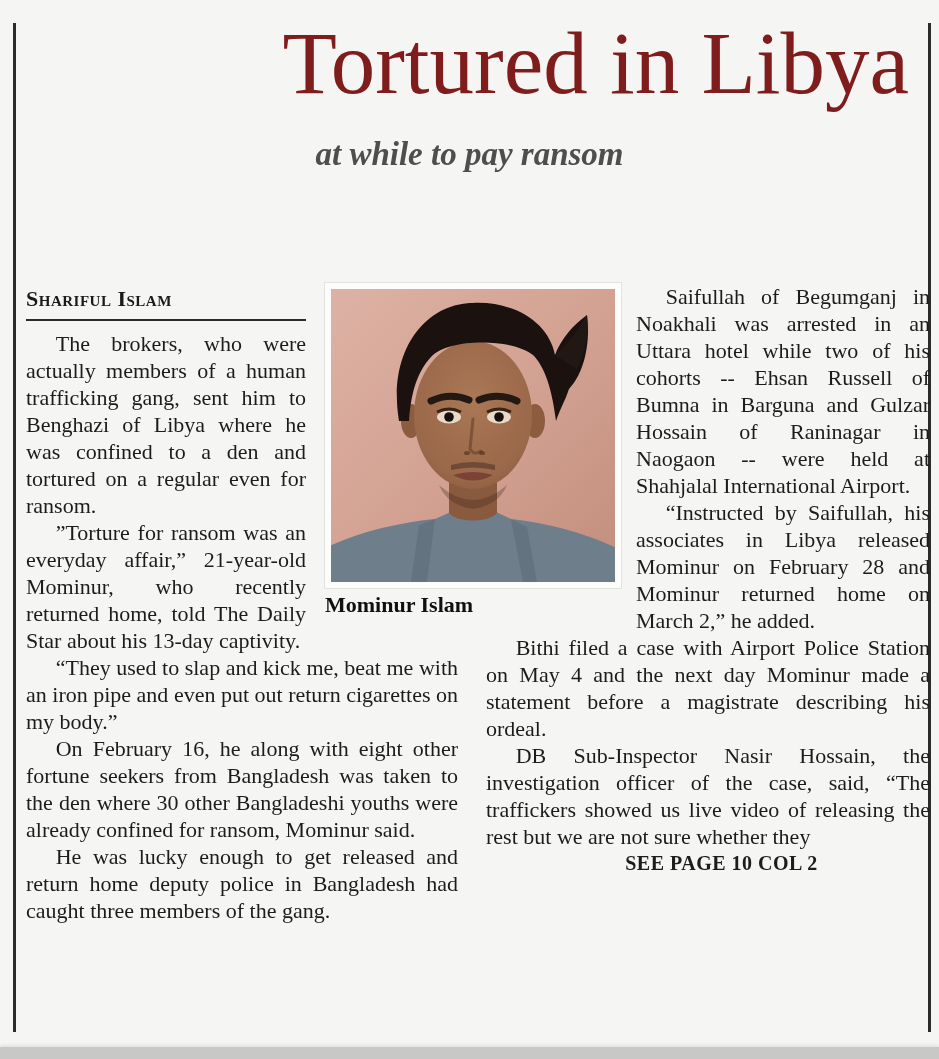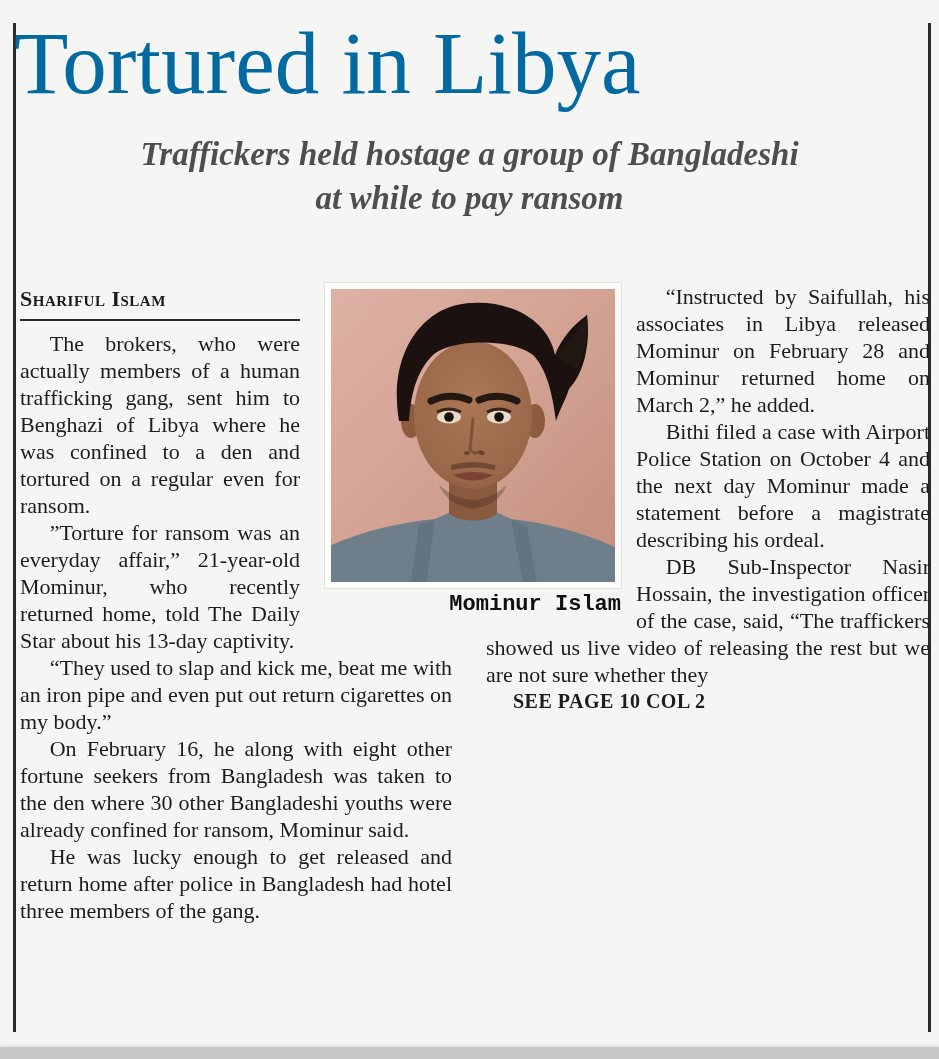--- a/index.html
+++ b/index.html
@@ -10,84 +10,84 @@
   html,body{background:#e9e9e7;}
   .page{
     position:relative;width:939px;height:1059px;margin:0 auto;
     background:var(--page_bg);overflow:hidden;
     font-family:"Liberation Serif", serif;color:var(--ink);
   }
   .vrule{position:absolute;top:23px;width:3px;height:1009px;background:var(--rule);}
   .vrule.left{left:13px;}
   .vrule.right{left:928px;}
   .headline{
-    position:absolute;top:18px;left:14px;width:879px;
-    text-align:left;font-size:89px;line-height:1.02;letter-spacing:0px;
-    color:#0369a1;font-weight:400;
+    position:absolute;top:18px;left:30px;width:879px;
+    text-align:right;font-size:89px;line-height:1.02;letter-spacing:0px;
+    color:#7f1d1d;font-weight:400;
   }
   .subtitle{
     position:absolute;top:133px;left:70px;width:799px;
     text-align:center;font-style:italic;font-weight:700;
     font-size:33px;line-height:1.33;color:var(--subtitle);
   }
   .col{position:absolute;top:283px;font-size:22px;line-height:27px;text-align:justify;}
-  .col-left{left:20px;width:432px;}
+  .col-left{left:26px;width:432px;}
   .col-right{left:486px;width:444px;}
   .spacer-r{float:right;width:152px;height:345px;}
   .spacer-l{float:left;width:150px;height:345px;}
   .byline{
     display:block;width:280px;font-variant:small-caps;font-weight:700;
     font-size:22px;letter-spacing:.5px;color:#1a1a1a;
     padding:2px 0 7px 0;border-bottom:2px solid var(--rule);margin-bottom:9px;
   }
   .col p{text-indent:1.35em;margin:0;}
   .col p.noindent{text-indent:0;}
   .continuation{
-    text-align:left;font-weight:700;font-size:20px;letter-spacing:.5px;
+    text-align:center;font-weight:700;font-size:20px;letter-spacing:.5px;
     margin-top:3px;text-indent:0;
   }
   .photo-block{position:absolute;left:325px;top:283px;width:296px;}
   .photo-frame{background:#fcfcfb;padding:6px;box-shadow:0 0 0 1px #e2e2df;}
   .photo-frame svg{display:block;}
   .caption{
-    text-align:right;font-family:Liberation Mono, monospace;
+    text-align:left;font-family:Liberation Serif, serif;
     font-weight:700;font-size:22px;color:#101010;margin-top:4px;
   }
   .bottom-band{position:absolute;left:0;top:1047px;width:939px;height:12px;
     background:var(--band);box-shadow:0 -2px 3px rgba(0,0,0,.08);}
 </style>
 </head>
 <body>
 
 <div class="page">
 
   <div class="vrule left"></div>
   <div class="vrule right"></div>
 
   <h1 class="headline">Tortured in Libya</h1>
 
   <div class="subtitle">
-    <div>Traffickers held hostage a group of Bangladeshi</div>
     <div>at while to pay ransom</div>
   </div>
 
   <div class="col col-left">
     <div class="spacer-r"></div>
     <span class="byline">Shariful Islam</span>
     <p>The brokers, who were actually members of a human trafficking gang, sent him to Benghazi of Libya where he was confined to a den and tortured on a regular even for ransom.</p>
     <p>”Torture for ransom was an everyday affair,” 21-year-old Mominur, who recently returned home, told The Daily Star about his 13-day captivity.</p>
     <p>“They used to slap and kick me, beat me with an iron pipe and even put out return cigarettes on my body.”</p>
     <p>On February 16, he along with eight other fortune seekers from Bangladesh was taken to the den where 30 other Bangladeshi youths were already confined for ransom, Mominur said.</p>
-    <p>He was lucky enough to get released and return home after police in Bangladesh had hotel three members of the gang.</p>
+    <p>He was lucky enough to get released and return home deputy police in Bangladesh had caught three members of the gang.</p>
   </div>
 
   <div class="col col-right">
     <div class="spacer-l"></div>
+    <p>Saifullah of Begumganj in Noakhali was arrested in an Uttara hotel while two of his cohorts -- Ehsan Russell of Bumna in Barguna and Gulzar Hossain of Raninagar in Naogaon -- were held at Shahjalal International Airport.</p>
     <p>“Instructed by Saifullah, his associates in Libya released Mominur on February 28 and Mominur returned home on March 2,” he added.</p>
-    <p>Bithi filed a case with Airport Police Station on October 4 and the next day Mominur made a statement before a magistrate describing his ordeal.</p>
+    <p>Bithi filed a case with Airport Police Station on May 4 and the next day Mominur made a statement before a magistrate describing his ordeal.</p>
     <p>DB Sub-Inspector Nasir Hossain, the investigation officer of the case, said, “The traffickers showed us live video of releasing the rest but we are not sure whether they</p>
     <p class="continuation">SEE PAGE 10 COL 2</p>
   </div>
 
   <div class="photo-block">
     <div class="photo-frame">
       <svg width="284" height="293" viewBox="0 0 284 293" xmlns="http://www.w3.org/2000/svg">
         <defs>
           <linearGradient id="bgG" x1="0" y1="0" x2="1" y2="1">
             <stop offset="0" stop-color="#ddb2a4"></stop>

